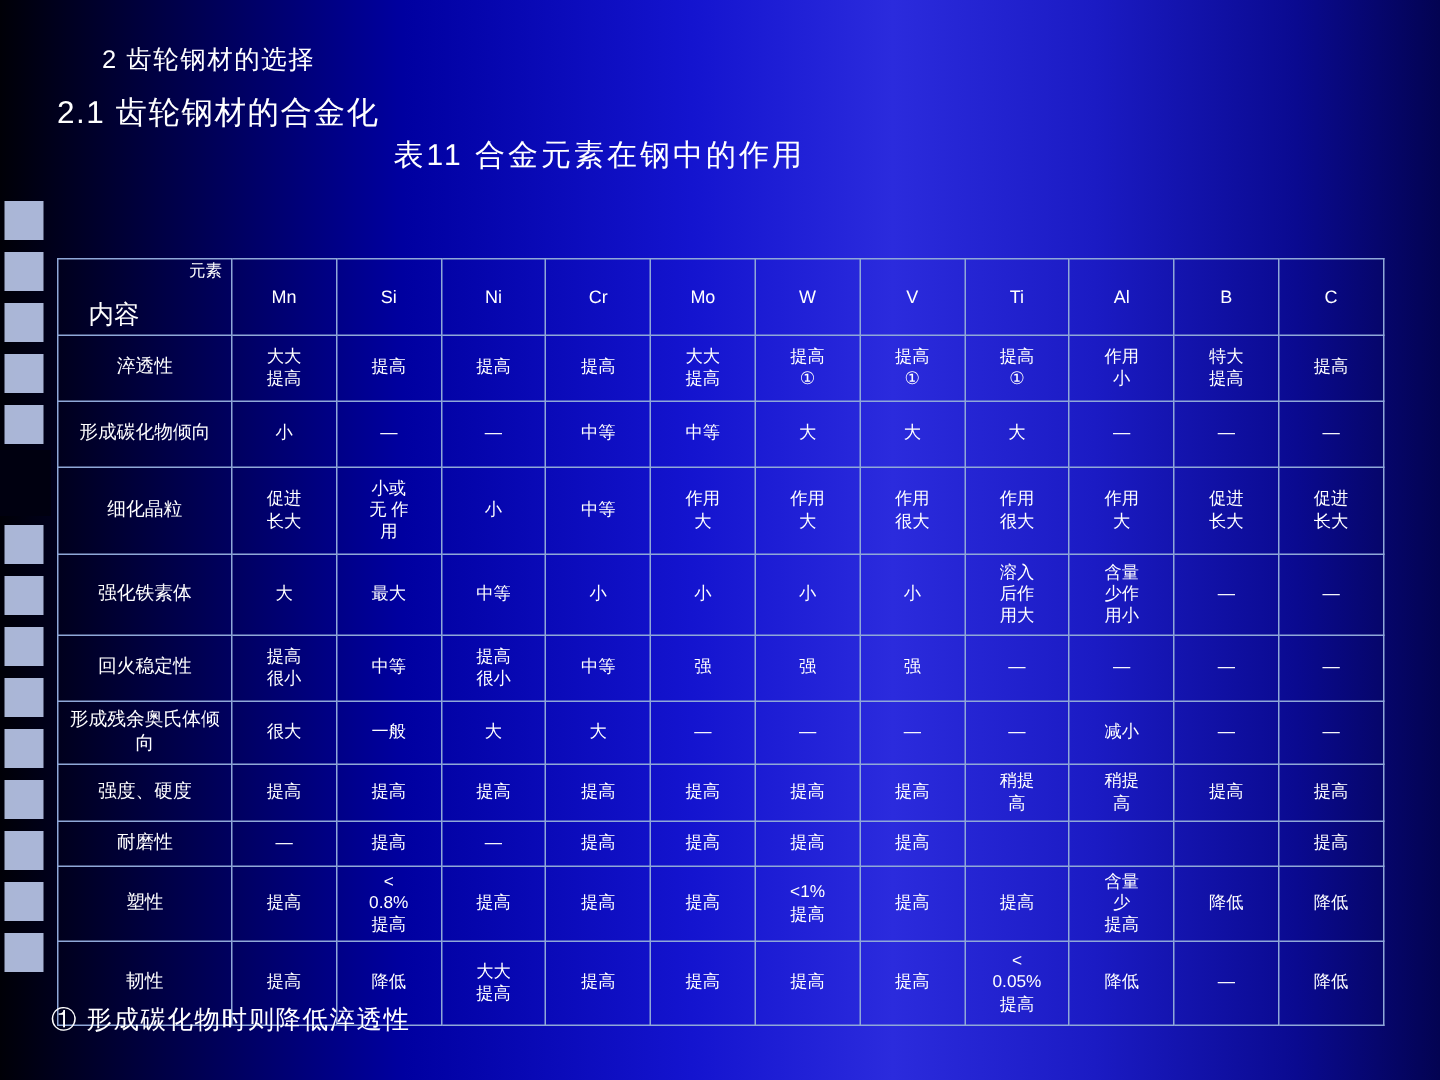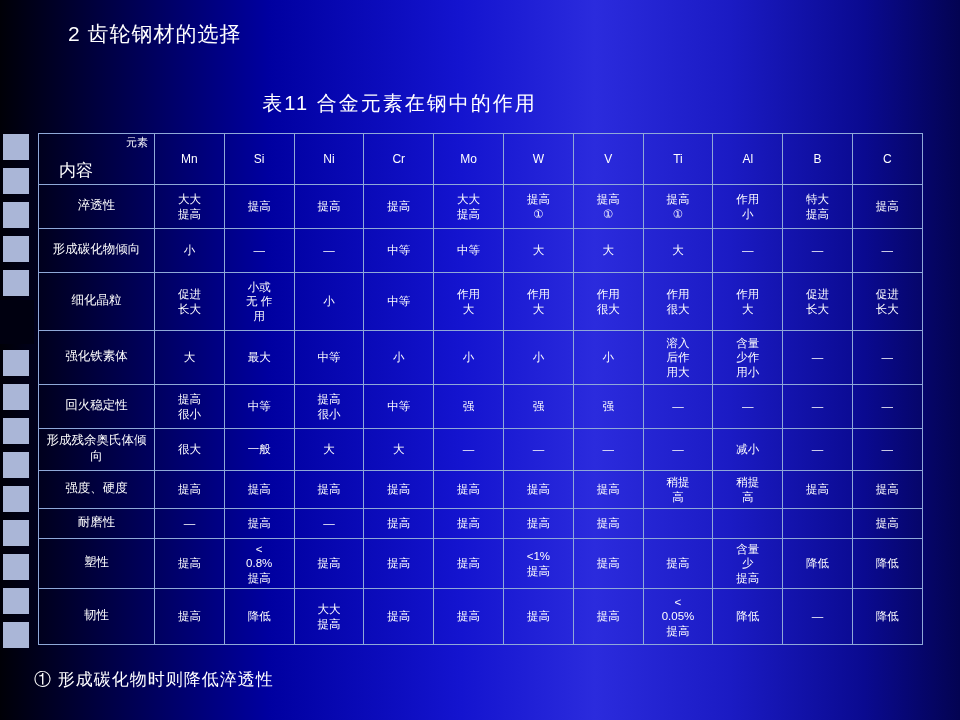--- a/index.html
+++ b/index.html
@@ -49,22 +49,22 @@
     position: absolute;
     left: 0;
     top: 300px;
     width: 34px;
     height: 44px;
     background: #000010;
   }
   .heading1 {
     position: absolute;
     left: 68px;
-    top: 20px;
-    font-size: 21px;
+    top: 28px;
+    font-size: 17px;
     color: #ffffff;
     letter-spacing: 1px;
     white-space: nowrap;
   }
   .heading2 {
     position: absolute;
     left: 38px;
     top: 61px;
     font-size: 21px;
     color: #ffffff;
@@ -84,20 +84,21 @@
   .table-wrap {
     position: absolute;
     left: 38px;
     top: 133px;
     width: 884px;
   }
   table.alloy {
     border-collapse: collapse;
     width: 884px;
     table-layout: fixed;
+    margin-top: 39px;
   }
   table.alloy td {
     border: 1px solid #8fa8d8;
     color: #ffffff;
     font-size: 11.5px;
     text-align: center;
     vertical-align: middle;
     line-height: 1.25;
     padding: 2px 1px;
     background: transparent;
@@ -159,20 +160,21 @@
     <div class="cell" style="top:452px"></div>
     <div class="cell" style="top:486px"></div>
     <div class="cell" style="top:520px"></div>
     <div class="cell" style="top:554px"></div>
     <div class="cell" style="top:588px"></div>
     <div class="cell" style="top:622px"></div>
   </div>
   <div class="darkbox"></div>
 
   <div class="heading1">2  齿轮钢材的选择</div>
+  <div class="heading2">2.1  齿轮钢材的合金化</div>
   <div class="table-title">表11     合金元素在钢中的作用</div>
 
   <div class="table-wrap">
     <table class="alloy">
       <colgroup>
         <col style="width:116px">
         <col span="11" style="width:69.8px">
       </colgroup>
       <tbody id="table-body">
           <tr class="head">

